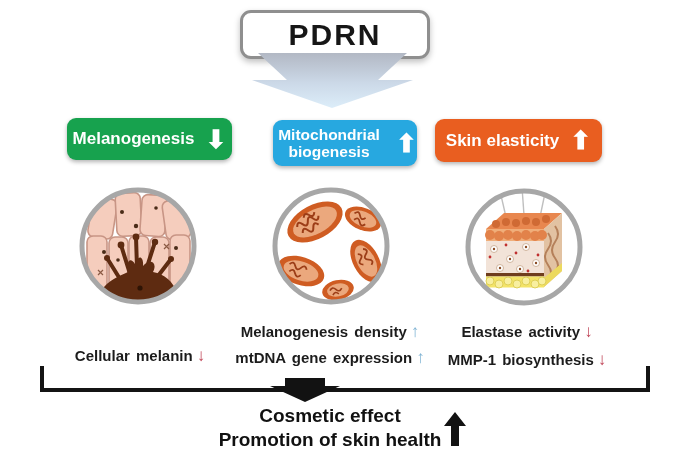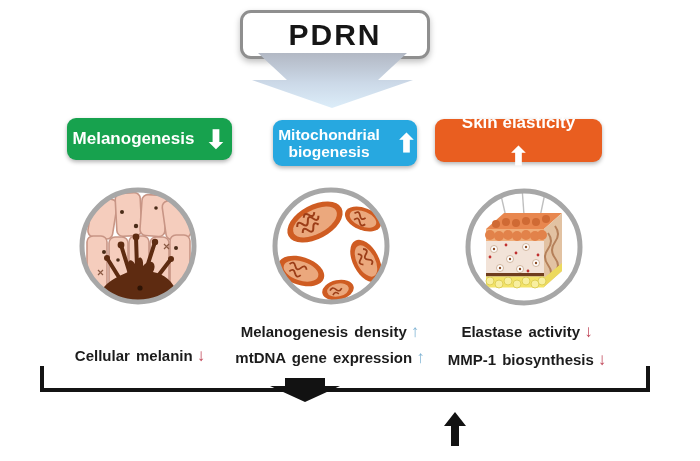--- a/index.html
+++ b/index.html
@@ -17,21 +17,21 @@
   }
   
   .hdr{
     display:flex;align-items:center;justify-content:center;gap:11px;
     color:#ffffff;font-weight:bold;border-radius:9px;
     box-shadow:0 2px 4px rgba(0,0,0,0.3);text-align:center;
   }
   .hdr-1{left:67px;top:118px;width:165px;height:42px;font-size:17px;}
   .hdr-2{left:250px;top:120px;width:144px;height:46px;font-size:15.5px;line-height:17px;margin-left:23px;}
   .hdr-2 .hdr-label{width:112px;}
-  .hdr-3{left:435px;top:119px;width:167px;height:43px;font-size:17px;flex-direction:column;}
+  .hdr-3{left:435px;top:119px;width:167px;height:43px;font-size:17px;}
   .block-arrow{font-size:25px;line-height:1;font-weight:bold;}
   
   .finding{
     position:absolute;width:230px;text-align:center;
     font-size:15px;font-weight:bold;color:#1c1c1c;word-spacing:2px;white-space:nowrap;
   }
   .f-arrow{font-size:17px;font-weight:bold;margin-left:4px;}
   
   .bracket{
     left:40px;top:366px;width:602px;height:22px;
@@ -278,18 +278,22 @@
   <div class="finding" style="left:412px;top:350px;">
     <span>MMP-1 biosynthesis</span><span class="f-arrow" style="color: rgb(192, 69, 87);">↓</span>
   </div>
 
   <div class="abs bracket"></div>
 
   <svg class="abs" style="left:270px;top:378px;" width="70" height="24" viewBox="0 0 70 24">
     <polygon points="15,0 55,0 55,8 70,8 35,24 0,8 15,8" fill="#121212"></polygon>
   </svg>
 
+  <div class="abs conclusion">
+    <div>Cosmetic effect</div>
+    <div>Promotion of skin health</div>
+  </div>
 
   <svg class="abs" style="left:444px;top:412px;" width="22" height="34" viewBox="0 0 22 34">
     <polygon points="11,0 22,14 15,14 15,34 7,34 7,14 0,14" fill="#121212"></polygon>
   </svg>
 
 </div>
 
 </body></html>

